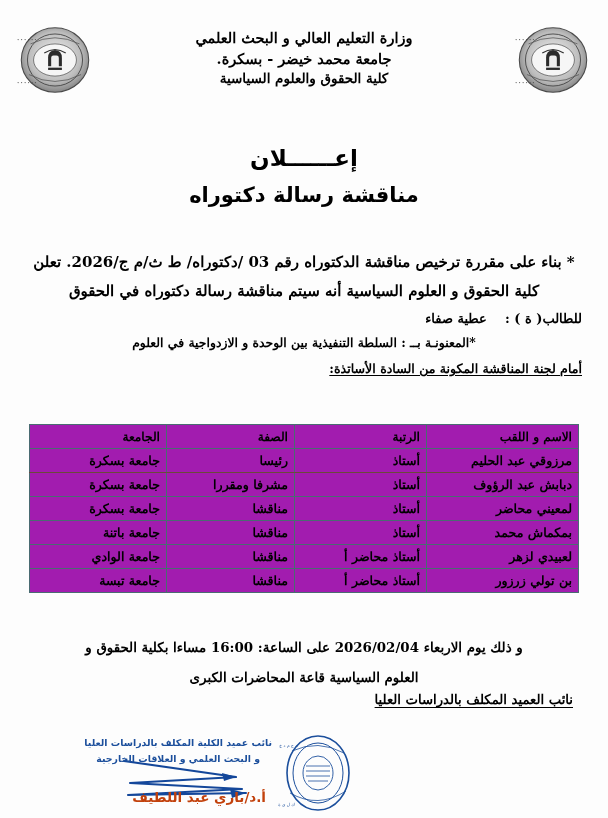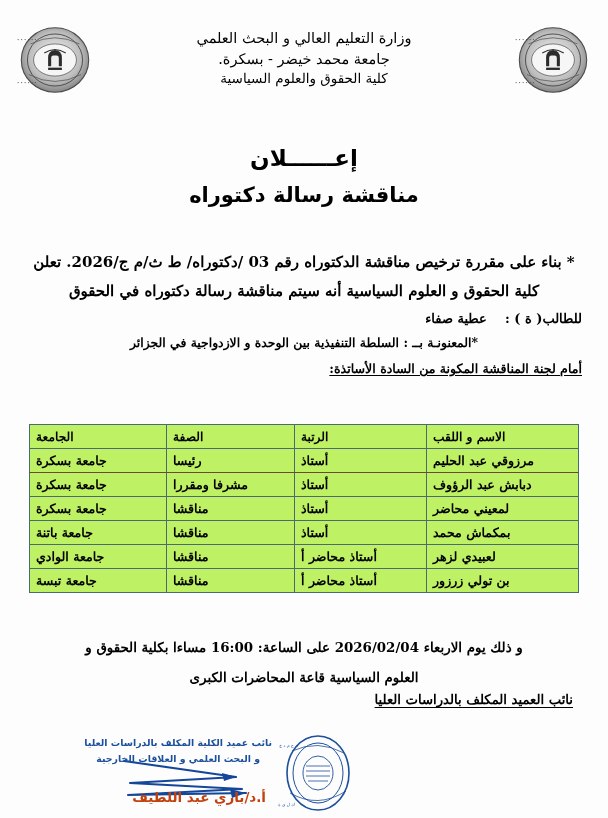--- a/index.html
+++ b/index.html
@@ -42,21 +42,21 @@
   .ministry {
     position: absolute;
     top: 10px;
     left: 118px;
     right: 118px;
     text-align: center;
     line-height: 1.42;
   }
   .ministry div {
     font-family: "DejaVu Serif", "Liberation Serif", serif;
-    font-weight: normal;
+    font-weight: bold;
     font-size: 14.5px;
     letter-spacing: 0.2px;
     white-space: nowrap;
   }
   .ministry .l3 { font-size: 13.5px; }
 
   
   .title-block {
     position: absolute;
     top: 145px;
@@ -129,23 +129,23 @@
     direction: rtl;
   }
   .jury-table th,
   .jury-table td {
     border: 1px solid #4a6b72;
     height: 23px;
     padding: 0 6px;
     font-family: "DejaVu Serif", "Liberation Serif", serif;
     font-weight: bold;
     font-size: 12.6px;
-    text-align: left;
+    text-align: right;
     white-space: nowrap;
-    background: #bef264;
+    background: #a21caf;
   }
   .jury-table th {
     font-size: 12.2px;
     border-bottom: 1px solid #4a6b72;
   }
   .jury-table tbody tr:nth-child(1) td { border-bottom-color: #6b4a3a; }
   .jury-table col.c-name { width: 152px; }
   .jury-table col.c-rank { width: 132px; }
   .jury-table col.c-role { width: 128px; }
   .jury-table col.c-univ { width: 137px; }
@@ -298,21 +298,21 @@
     <div class="p-line">كلية الحقوق و العلوم  السياسية أنه سيتم مناقشة رسالة دكتوراه  في الحقوق</div>
 
     <div class="student-line">
       <span>للطالب( ة )  :</span>
       &nbsp;&nbsp;
       <span>عطية صفاء</span>
     </div>
 
     <div class="topic-line">
       <span>*المعنونـة بــ :</span>
-      <span>السلطة التنفيذية بين الوحدة و الازدواجية في الجزائر</span>
+      <span>السلطة التنفيذية بين الوحدة و الازدواجية في العلوم</span>
     </div>
 
     <div class="jury-intro">
       <span>أمام لجنة المناقشة المكونة من السادة الأساتذة:</span>
     </div>
   </div>
 
   <table class="jury-table">
     <colgroup>
       <col class="c-name">

